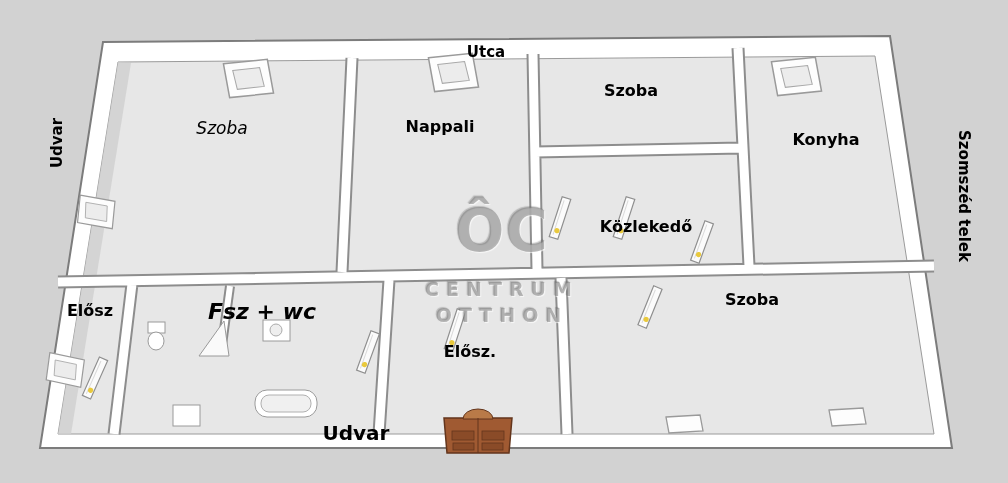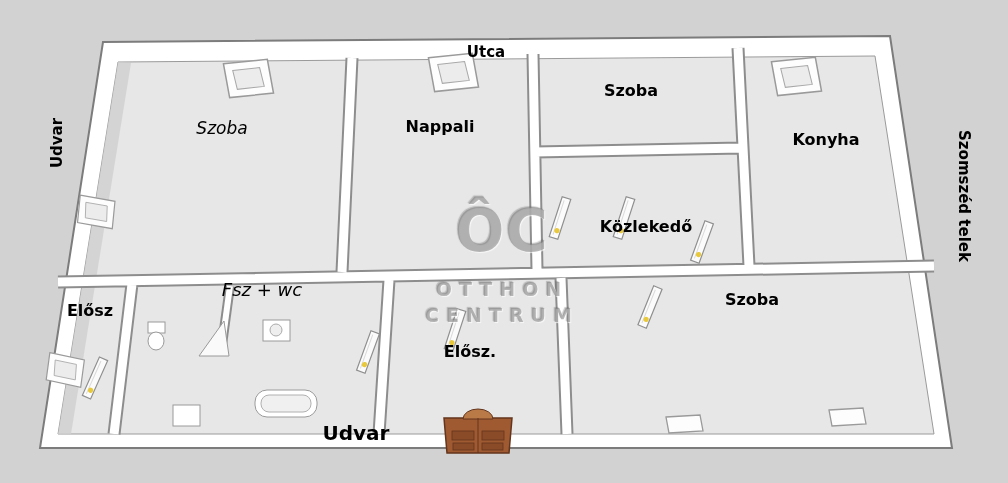--- a/index.html
+++ b/index.html
@@ -98,33 +98,33 @@
       <rect x="4" y="-5" width="22" height="9" fill="#8a4b28" stroke="#63351c" stroke-width="0.8"></rect>
       <rect x="-25" y="7" width="21" height="7" fill="#8a4b28" stroke="#63351c" stroke-width="0.8"></rect>
       <rect x="4" y="7" width="21" height="7" fill="#8a4b28" stroke="#63351c" stroke-width="0.8"></rect>
       <line x1="0" y1="-18" x2="0" y2="17" stroke="#63351c" stroke-width="1"></line>
     </g>
   </svg>
 
   <div class="watermark">
     <div class="wm-logo">ÔC</div>
     <div class="wm-text">
+      <div>CENTRUM</div>
       <div>OTTHON</div>
-      <div>CENTRUM</div>
     </div>
   </div>
 
   <div class="lbl lbl-sm" style="left:486px;top:20px;margin-top:32px;">Utca</div>
   <div class="lbl lbl-sm rot-ccw" style="left:57px;top:143px;">Udvar</div>
   <div class="lbl lbl-sm rot-cw" style="left:963px;top:196px;">Szomszéd telek</div>
   <div class="lbl lbl-big" style="left:356px;top:433px;">Udvar</div>
 
   <div class="lbl lbl-it" style="left:222px;top:128px;">Szoba</div>
   <div class="lbl" style="left:440px;top:127px;">Nappali</div>
   <div class="lbl" style="left:631px;top:91px;">Szoba</div>
   <div class="lbl" style="left:826px;top:140px;">Konyha</div>
   <div class="lbl" style="left:646px;top:194px;margin-top:33px;">Közlekedő</div>
   <div class="lbl" style="left:90px;top:311px;">Elősz</div>
-  <div class="lbl lbl-it" style="left:262px;top:290px;font-size:18px;">Fsz + wc</div>
+  <div class="lbl lbl-it" style="left:262px;top:312px;font-size:22px;font-weight:bold;">Fsz + wc</div>
   <div class="lbl" style="left:470px;top:316px;margin-top:36px;">Elősz.</div>
   <div class="lbl" style="left:752px;top:300px;">Szoba</div>
 
 </div>
 
 </body></html>

